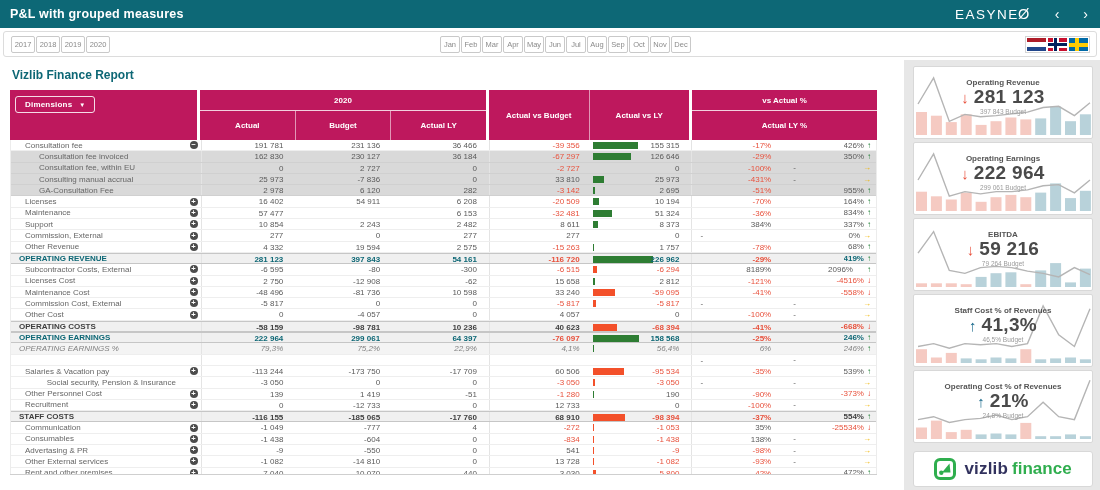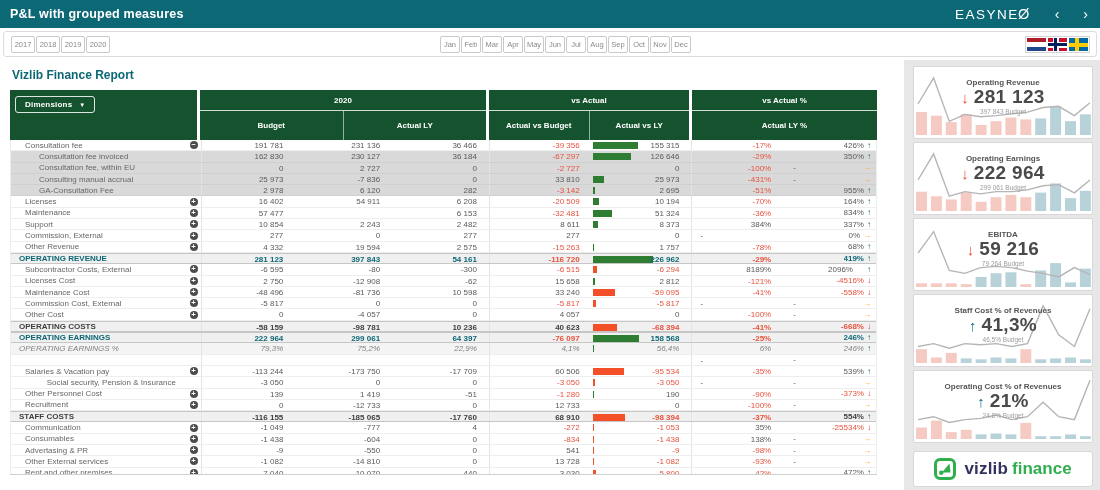--- a/index.html
+++ b/index.html
@@ -29,21 +29,21 @@
      linear-gradient(90deg,transparent 0 5px,#fff 5px 11px,transparent 11px),#C8102E}
   .flag.se{background:
      linear-gradient(180deg,transparent 0 4.5px,#FECC02 4.5px 8.5px,transparent 8.5px),
      linear-gradient(90deg,transparent 0 5.5px,#FECC02 5.5px 9.5px,transparent 9.5px),#006AA7}
   
   .main{position:absolute;left:0;top:58px;right:0;bottom:0;background:#fff}
   .left{position:absolute;left:10px;top:0;width:868px}
   .left h2{font-size:12px;color:#0d6775;margin:10px 0 8px 2px;font-weight:700}
   
   .pnl{width:867px;border-bottom:1px solid #cfcfcf}
-  .thead{display:flex;background:#14532d;height:50px}
+  .thead{display:flex;background:#be185d;height:50px}
   .thlabel{width:190px;position:relative;border-right:3px solid #fff}
   .dimbtn{position:absolute;left:5px;top:6px;display:flex;align-items:center;gap:7px;background:transparent;
      border:1px solid rgba(255,255,255,.85);border-radius:3px;color:#fff;font-size:8px;font-weight:700;
      font-family:inherit;padding:3px 9px;cursor:pointer;letter-spacing:.2px}
   .dimbtn .caret{font-size:6px}
   .thgroup{border-right:3px solid #fff;display:flex;flex-direction:column}
   .thgroup:last-child{border-right:none}
   .thglabel{height:21px;line-height:21px;text-align:center;color:#fff;font-size:8px;font-weight:700;border-bottom:1px solid rgba(255,255,255,.8)}
   .thcols{display:flex;flex:1}
   .thcol{flex:1;border-right:1px solid rgba(255,255,255,.55);display:flex;align-items:center;justify-content:center;
@@ -144,26 +144,26 @@
           <button class="dimbtn">
             <span>Dimensions</span>
               <span class="caret">▼</span>
           </button>
         </div>
 
         <div style="display:flex" id="thgroups">
             <div class="thgroup" style="width: 289px;">
               <div class="thglabel">2020</div>
               <div class="thcols">
+                <div class="thcol">Actual</div>
                 <div class="thcol">Budget</div>
                 <div class="thcol">Actual LY</div>
               </div>
             </div>
             <div class="thgroup" style="width: 203px;">
-              <div class="thglabel">vs Actual</div>
               <div class="thcols">
                 <div class="thcol">Actual vs Budget</div>
                 <div class="thcol">Actual vs LY</div>
               </div>
             </div>
             <div class="thgroup" style="width: 185px;">
               <div class="thglabel">vs Actual %</div>
               <div class="thcols">
                 <div class="thcol">Actual LY %</div>
               </div>

